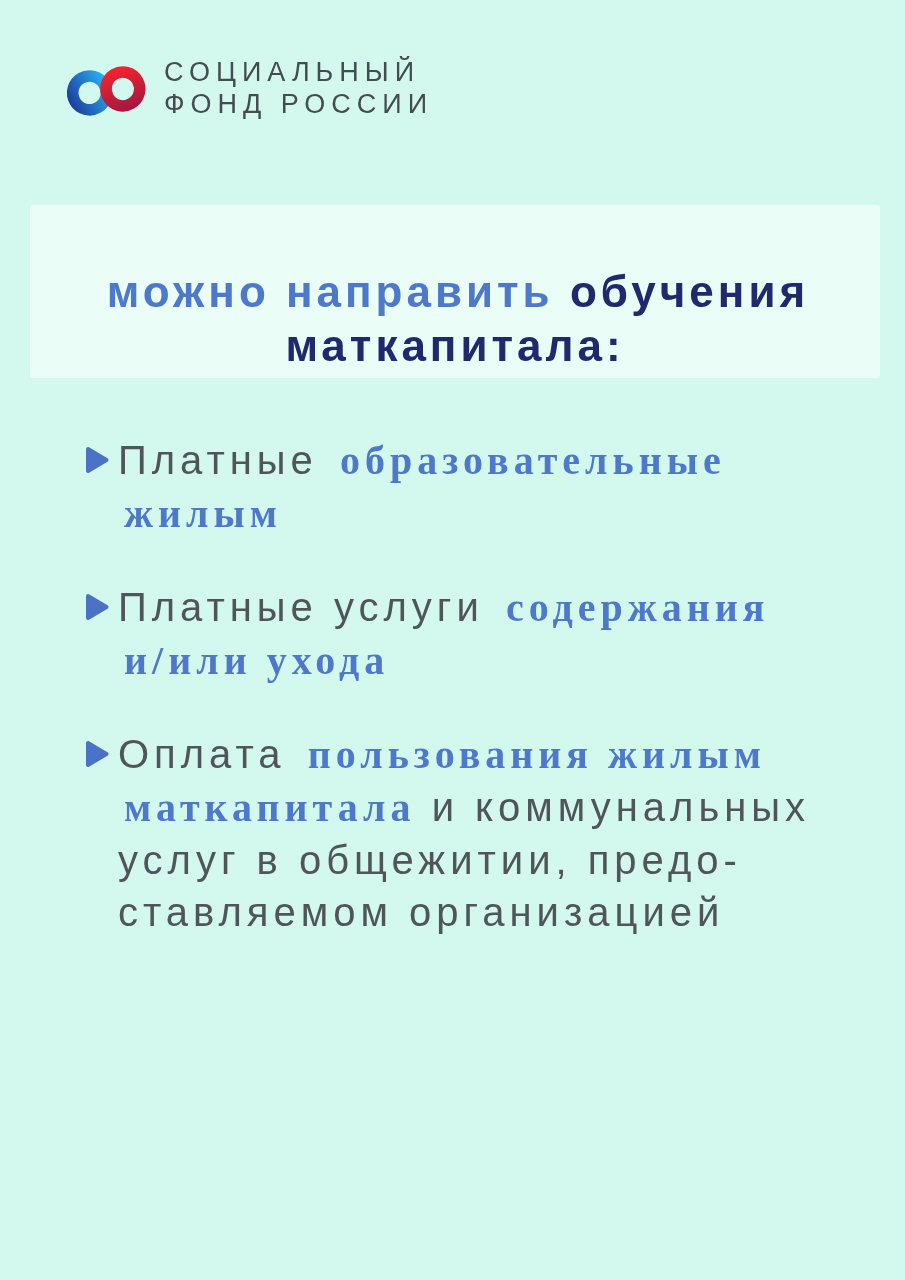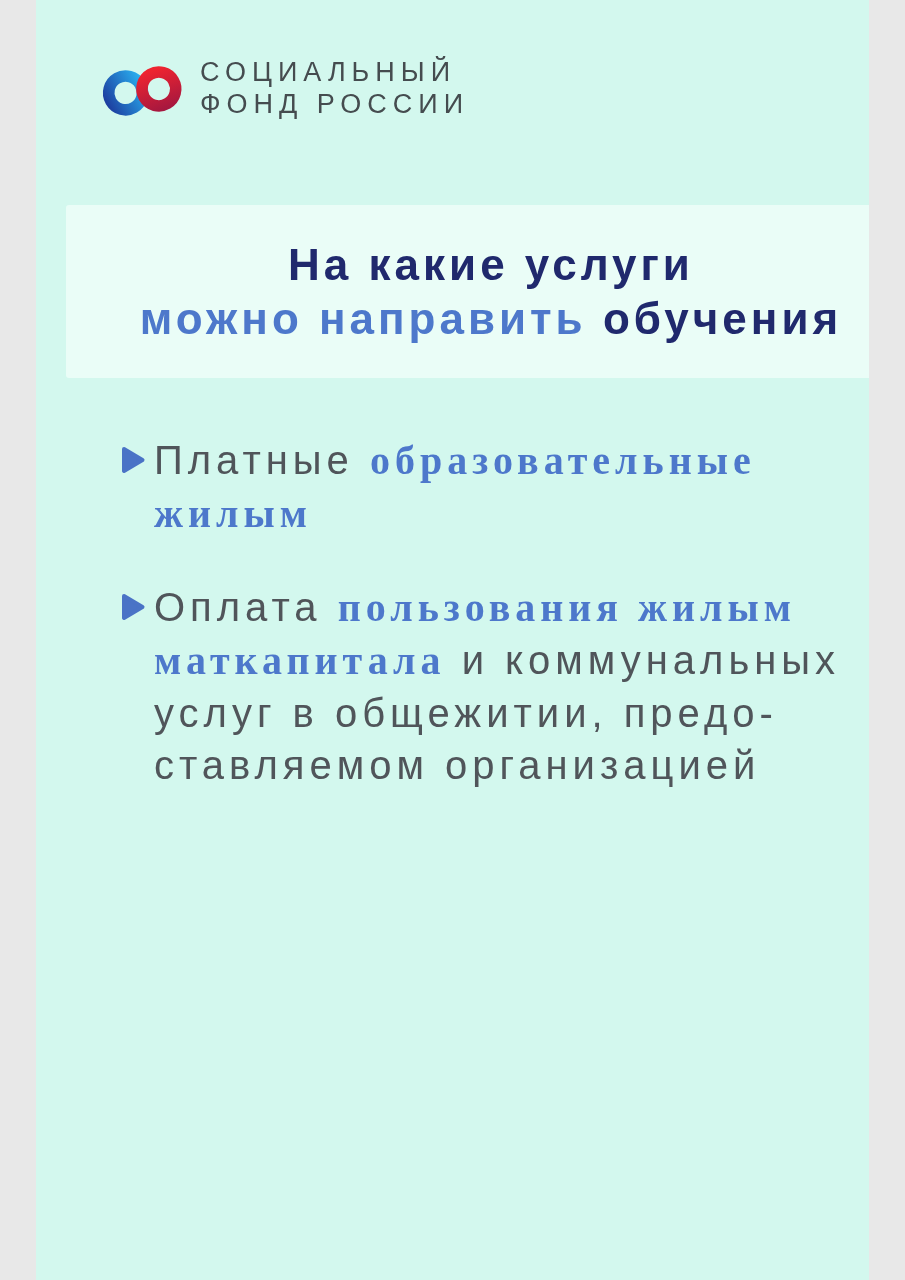--- a/index.html
+++ b/index.html
@@ -2,21 +2,21 @@
 <html style="--page-bg: #d3f8ee; --panel-bg: #eafdf7; --navy: #20296d; --blue: #4d78cb; --gray: #50555a; --logo-text: #454c4f; --marker: #4a73c6; --logo-blue-top: #2bb7f5; --logo-blue-bottom: #1c3a9c; --logo-red-top: #ee2430; --logo-red-bottom: #a5173f;"><head>
 <meta charset="utf-8">
 <style>
   html,body{margin:0;padding:0;}
   body{
     font-family:"Liberation Sans", sans-serif;
     background:#e8e8e8;
   }
   .canvas{
     position:relative;
-    width:833px;height:1280px;
+    width:905px;height:1280px;
     background:var(--page-bg,#d3f8ee);
     overflow:hidden;
     margin:0 auto;
   }
   
   .logo-row{
     position:absolute;left:54px;top:42px;
     display:flex;align-items:flex-start;
   }
   .logo-icon{display:block;}
@@ -55,21 +55,21 @@
   }
   .bullet-marker{margin-top:11px;}
   .bullet-text{
     font-size:40px;line-height:52px;
     letter-spacing:5px;
     font-weight:500;
     color:var(--gray,#50555a);
   }
   
   .c-navy{color:var(--navy,#20296d);}
-  .c-blue{color:var(--blue,#4d78cb);}
+  .c-blue{color:var(--blue,#4d78cb);margin-left:6px;}
   .c-gray{color:var(--gray,#50555a);}
   .bullet-text .c-blue{font-weight:700;font-family:Liberation Serif, serif;}
 </style>
 </head>
 <body>
 
 <div class="canvas">
 
   <div class="logo-row">
     <svg class="logo-icon" width="104" height="96" viewBox="-6 -8 112 108" aria-hidden="true">
@@ -94,31 +94,37 @@
         </g>
       </g>
     </svg>
     <div class="logo-text">
       <div>СОЦИАЛЬНЫЙ</div>
       <div>ФОНД РОССИИ</div>
     </div>
   </div>
 
   <div class="panel">
-    <h1 class="title"><span class="c-navy">На какие услуги</span><br><span class="c-blue">можно направить</span><span class="c-navy"> обучения</span><br></h1>
+    <h1 class="title"><br><span class="c-blue">можно направить</span><span class="c-navy"> обучения</span><br><span class="c-navy">маткапитала:</span></h1>
   </div>
 
   <div class="bullets" id="bullet-list">
       <div class="bullet">
         <span class="bullet-marker"><svg width="26" height="30" viewBox="0 0 26 30" aria-hidden="true">
   <path d="M4 4 L22.5 15 L4 26 Z" fill="#4a73c6" stroke="#4a73c6" stroke-width="4" stroke-linejoin="round"></path>
           </svg></span>
         <div class="bullet-text"><span class="c-gray">Платные </span><span class="c-blue">образовательные</span><br><span class="c-blue">жилым</span></div>
       </div>
       <div class="bullet">
         <span class="bullet-marker"><svg width="26" height="30" viewBox="0 0 26 30" aria-hidden="true">
   <path d="M4 4 L22.5 15 L4 26 Z" fill="#4a73c6" stroke="#4a73c6" stroke-width="4" stroke-linejoin="round"></path>
           </svg></span>
+        <div class="bullet-text"><span class="c-gray">Платные услуги </span><span class="c-blue">содержания</span><br><span class="c-blue">и/или ухода</span></div>
+      </div>
+      <div class="bullet">
+        <span class="bullet-marker"><svg width="26" height="30" viewBox="0 0 26 30" aria-hidden="true">
+  <path d="M4 4 L22.5 15 L4 26 Z" fill="#4a73c6" stroke="#4a73c6" stroke-width="4" stroke-linejoin="round"></path>
+          </svg></span>
         <div class="bullet-text"><span class="c-gray">Оплата </span><span class="c-blue">пользования жилым</span><br><span class="c-blue">маткапитала</span><span class="c-gray"> и коммунальных</span><br><span class="c-gray">услуг в общежитии, предо-</span><br><span class="c-gray">ставляемом организацией</span><br></div>
       </div>
     </div>
 
 </div>
 
 </body></html>

